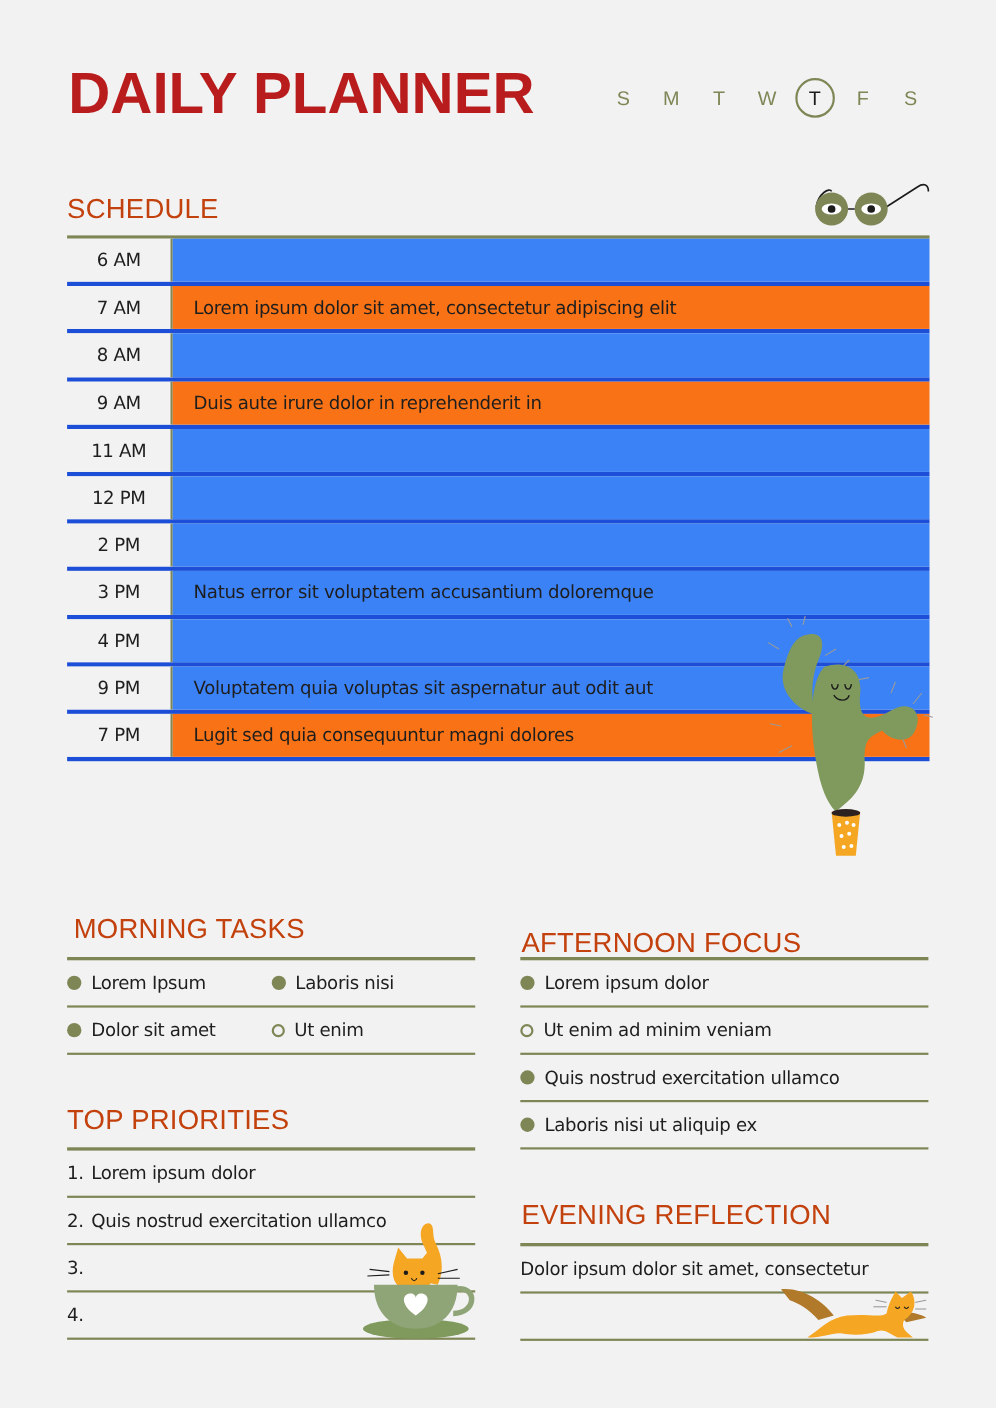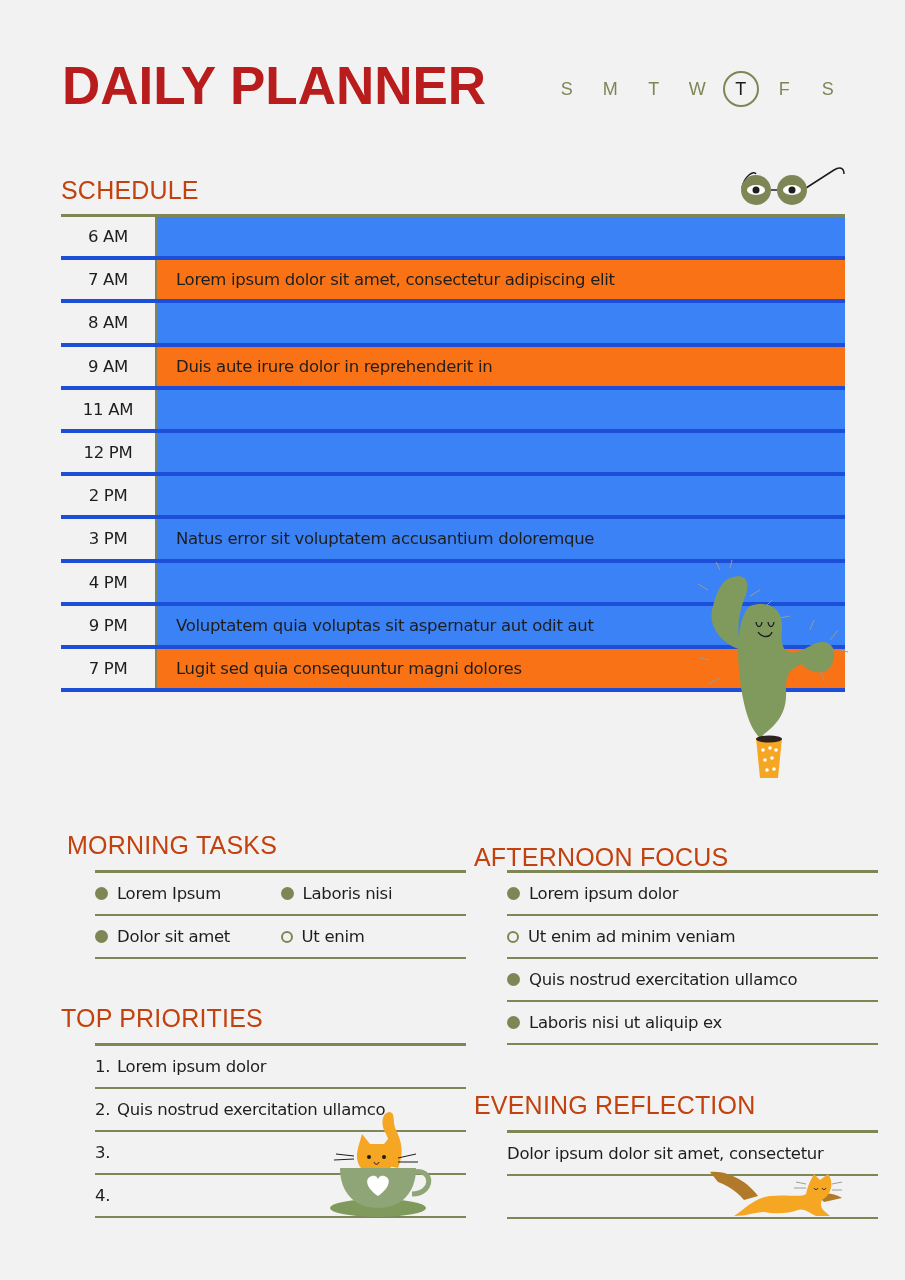--- a/index.html
+++ b/index.html
@@ -31,21 +31,21 @@
     .schedule { position: absolute; left: 61px; top: 214px; width: 784px; border-top: 3px solid #7f8656; }
     .srow { display: flex; height: 43.2px; border-bottom: 4px solid #1d4ed8; }
     .stime {
       width: 96px; display: flex; align-items: center; justify-content: center;
       border-right: 2px solid #7f8656; background: #f2f2f3;
     }
     .stext { flex: 1; display: flex; align-items: center; padding-left: 19px; background: #3b82f6; }
     .stext.filled { background: #f97316; }
 
     
-    .list { position: absolute; border-top: 3px solid #7f8656; margin-left: 34px; }
+    .list { position: absolute; border-top: 3px solid #7f8656; }
     .litem { height: 43px; display: flex; align-items: center; border-bottom: 2px solid #7f8656; }
     .bullet { width: 13px; height: 13px; border-radius: 50%; background: #7f8656; margin-right: 9px; flex: none; }
     .bullet.open { background: transparent; border: 2px solid #7f8656; width: 12px; height: 12px; }
     .twocol { display: flex; }
     .twocol .cell { width: 205px; display: flex; align-items: center; }
     .num { width: 22px; flex: none; }
 
     .deco { position: absolute; }
   </style>
 </head>

